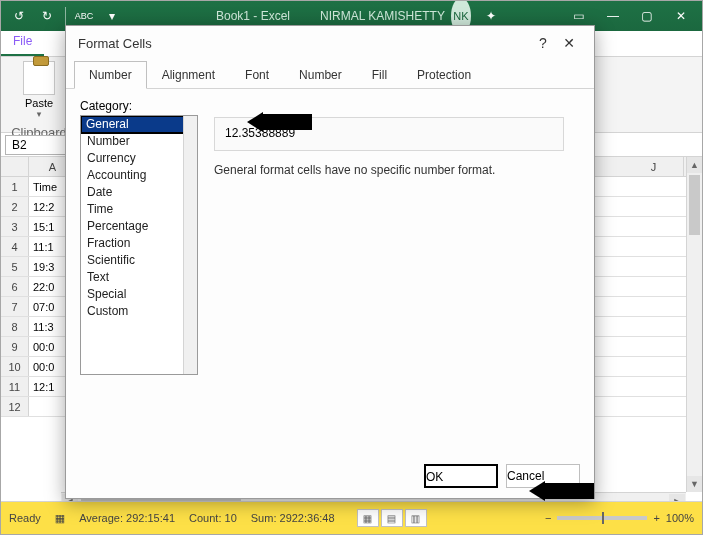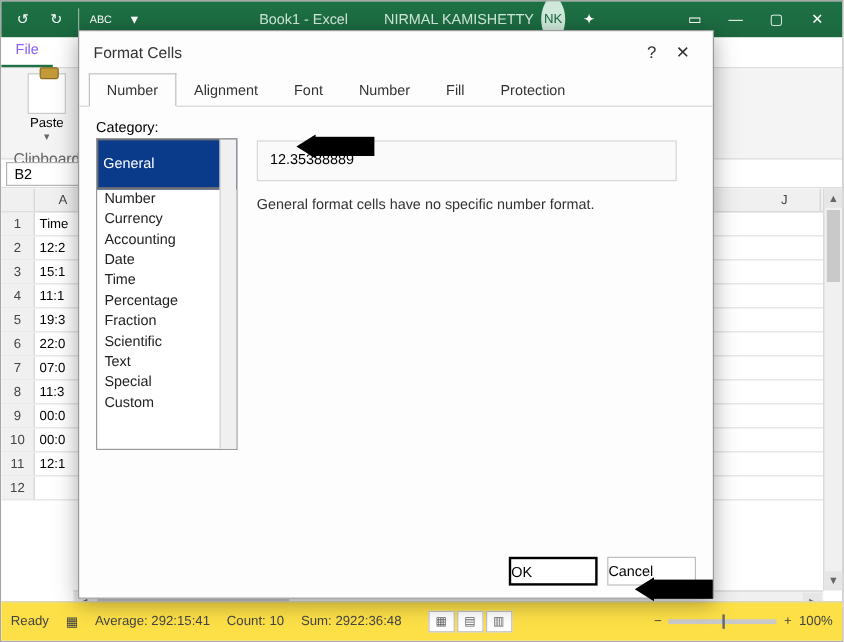--- a/index.html
+++ b/index.html
@@ -75,21 +75,21 @@
   .dlg-title .hclose { width:26px; text-align:center; font-size:14px; color:#333;}
   .dlg-tabs { display:flex; border-bottom:1px solid #d4d4d4; padding:0 8px; gap:0;}
   .dlg-tab { padding:6px 14px; font-size:12px; color:#333; border:1px solid transparent; border-bottom:none; position:relative; top:1px; background:transparent;}
   .dlg-tab.active { border-color:#c0c0c0; background:#fdfdfd; border-bottom:1px solid #fdfdfd;}
   .dlg-body { flex:1; padding:10px 14px 8px 14px; position:relative;}
   .cat-label { font-size:12px; margin-bottom:2px;}
   .cat-list {
     width:118px; height:260px; border:1px solid #9a9a9a; background:#fff; overflow:hidden; position:relative;
   }
   .cat-item { padding:1px 6px; font-size:12px; line-height:15px; color:#222;}
-  .cat-item.selected { background:#0a3a8a; color:#fff; border:2px solid #737373; padding:12px 4px; margin:-1px; position:relative;}
+  .cat-item.selected { background:#0a3a8a; color:#fff; border:2px solid #000000; padding:0 4px; margin:-1px; position:relative;}
   .cat-scroll { position:absolute; right:0; top:0; bottom:0; width:14px; background:#f0f0f0; border-left:1px solid #d4d4d4;}
   .sample-box {
     position:absolute; left:148px; top:28px; width:350px; height:34px;
     border:1px solid #d8d8d8; background:#fafafa; padding:8px 10px; font-size:12px;
   }
   .desc-text { position:absolute; left:148px; top:74px; font-size:12px; color:#333;}
   .dlg-buttons { height:44px; display:flex; align-items:center; justify-content:flex-end; padding:0 14px; gap:8px;}
   .btn { min-width:74px; height:24px; border:1px solid #333; background:#fff; font-size:12px; text-align:left; line-height:22px;}
   .btn.cancel { border-color:#bfbfbf;}
 

